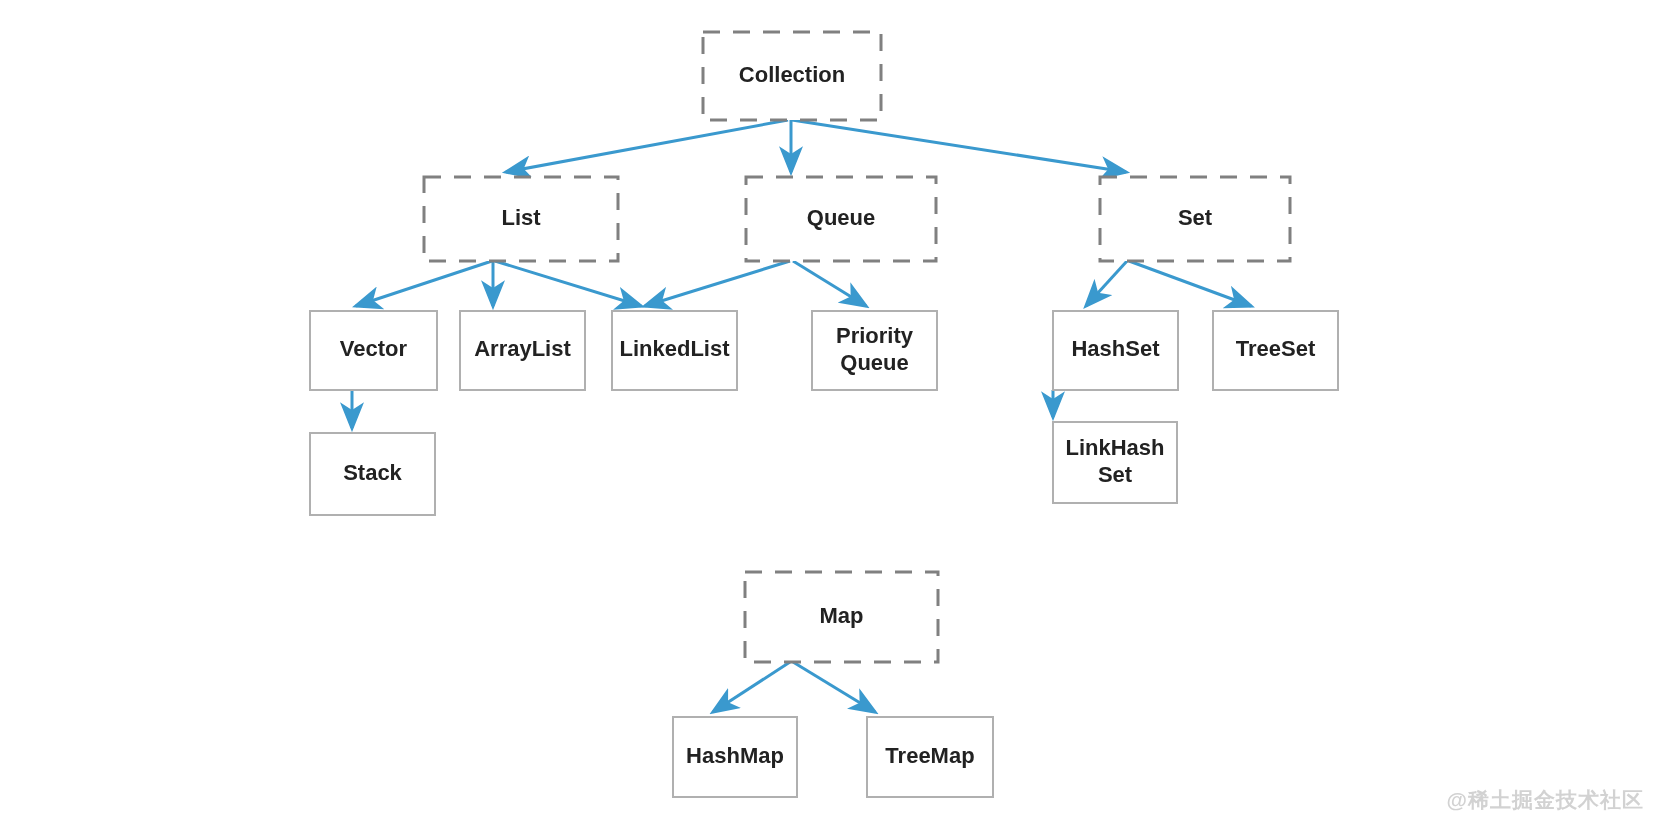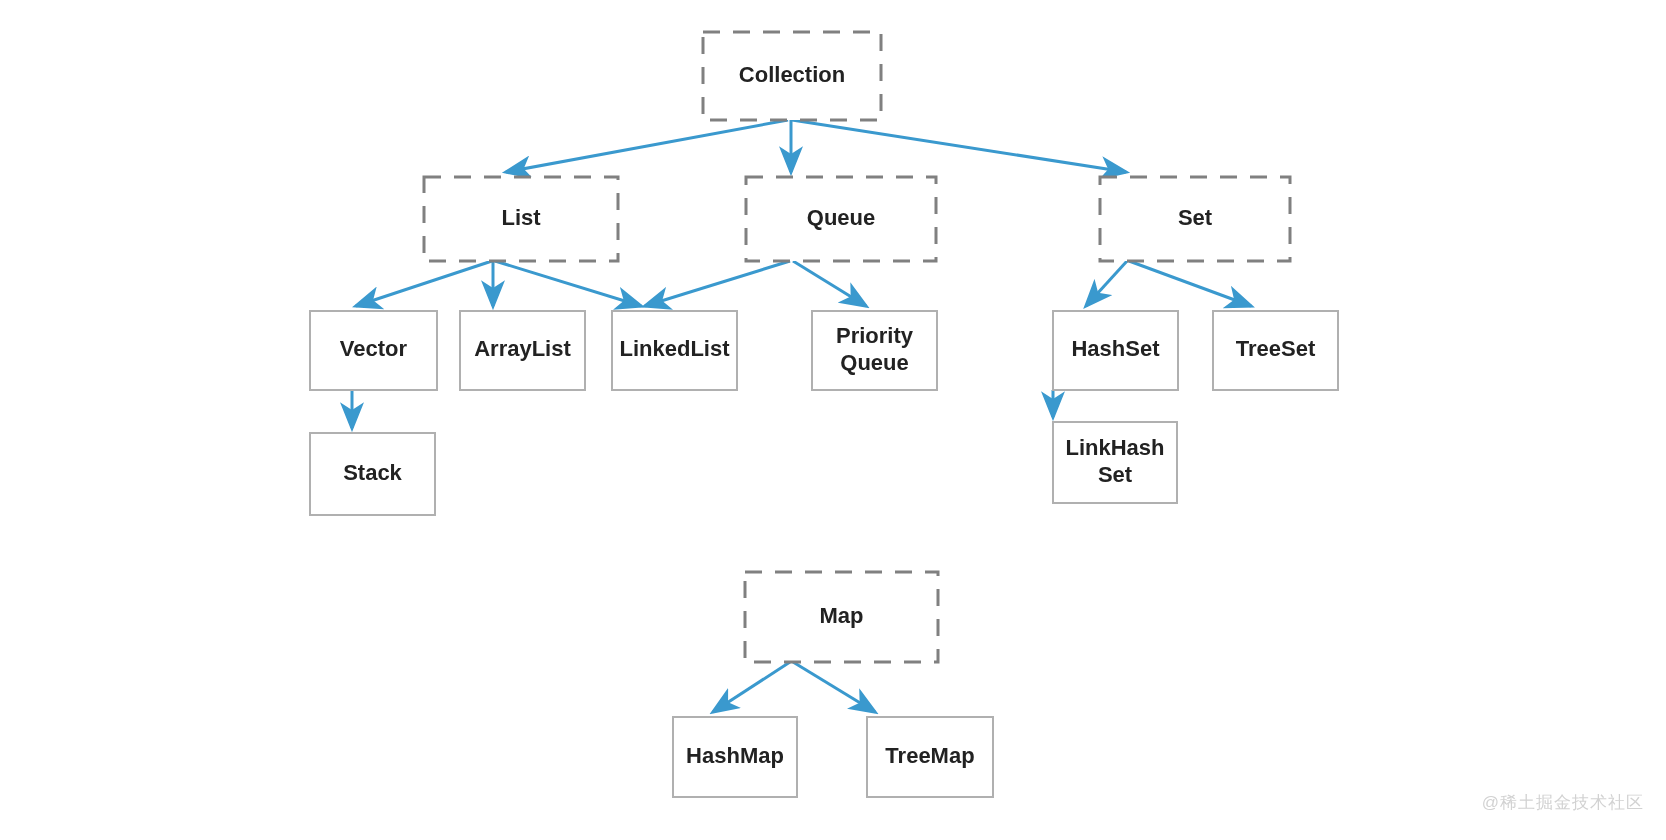--- a/index.html
+++ b/index.html
@@ -36,24 +36,25 @@
     fill: #222222;
     text-anchor: middle;
     dominant-baseline: middle;
     white-space: pre;
   }
   .watermark-text {
     position: absolute;
     right: 22px;
     bottom: 14px;
     font-family: "Liberation Sans", sans-serif;
-    font-size: 17px;
+    font-size: 21px;
     color: #d2d2d2;
     letter-spacing: 1px;
     user-select: none;
+    font-weight: bold;
   }
 </style>
 </head>
 <body>
 
 <div id="diagram-root">
   <svg id="diagram-canvas" viewBox="0 0 1666 840">
     <defs>
       <marker id="arrowhead" markerWidth="10" markerHeight="8" refX="8.6" refY="4" orient="auto" markerUnits="strokeWidth">
         <path d="M0,0 L10,4 L0,8 L2.6,4 Z" fill="#3a99ce"></path>

